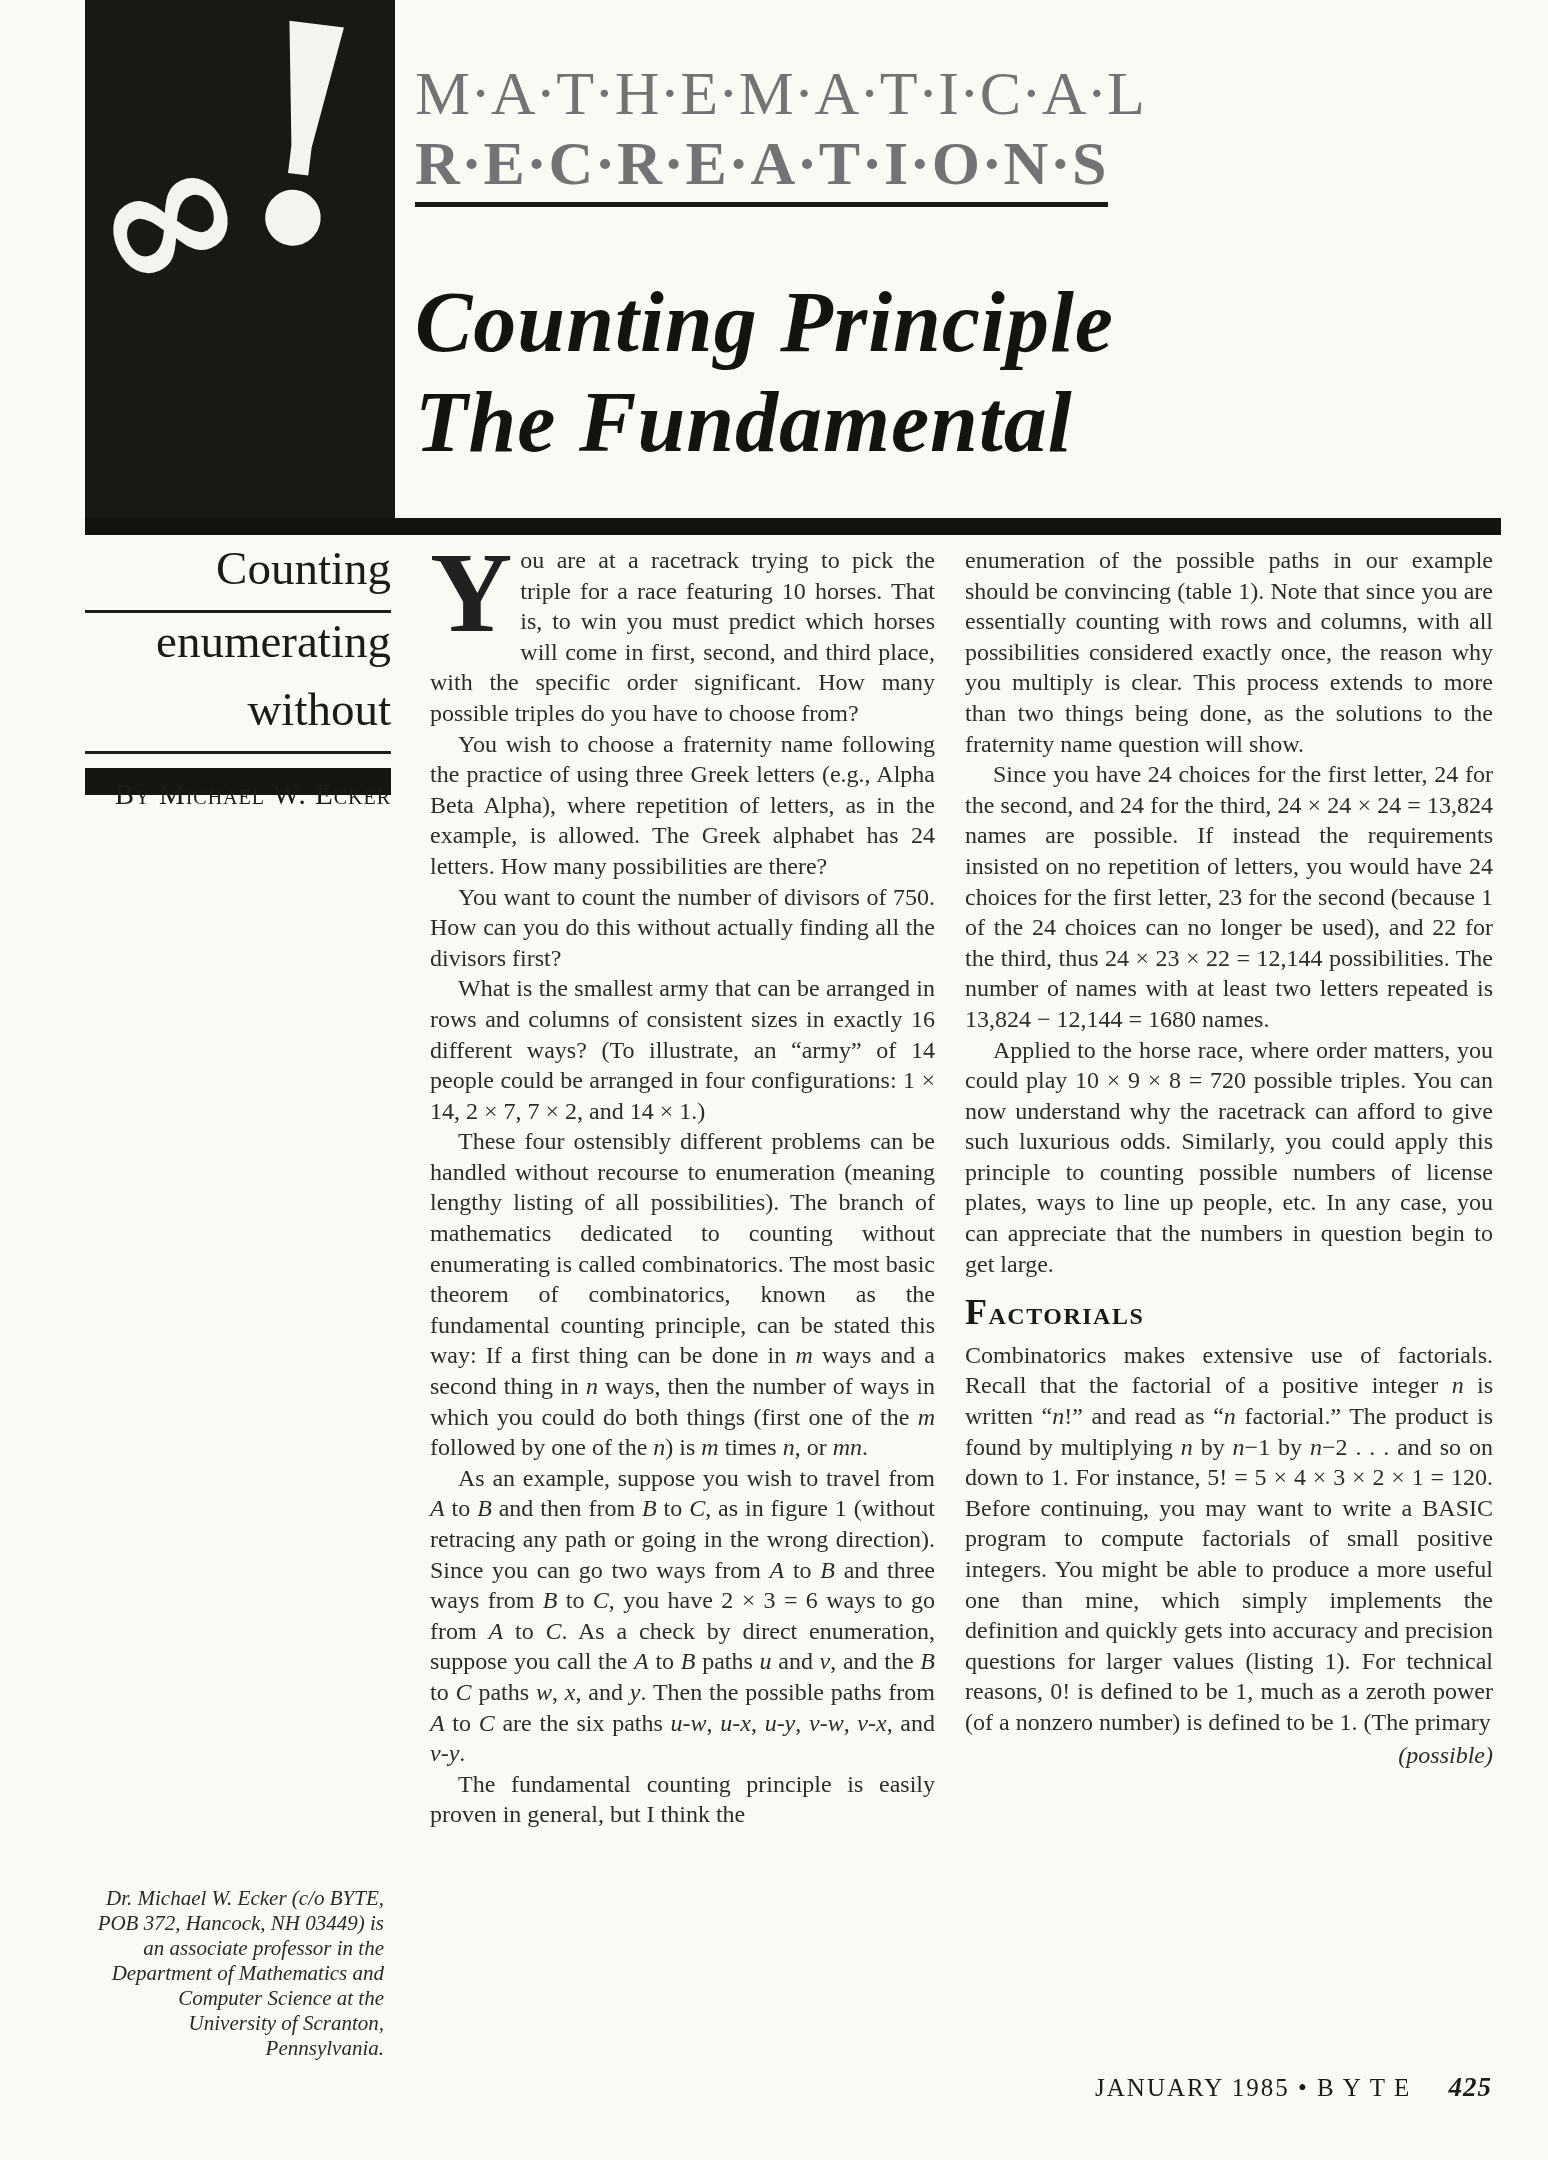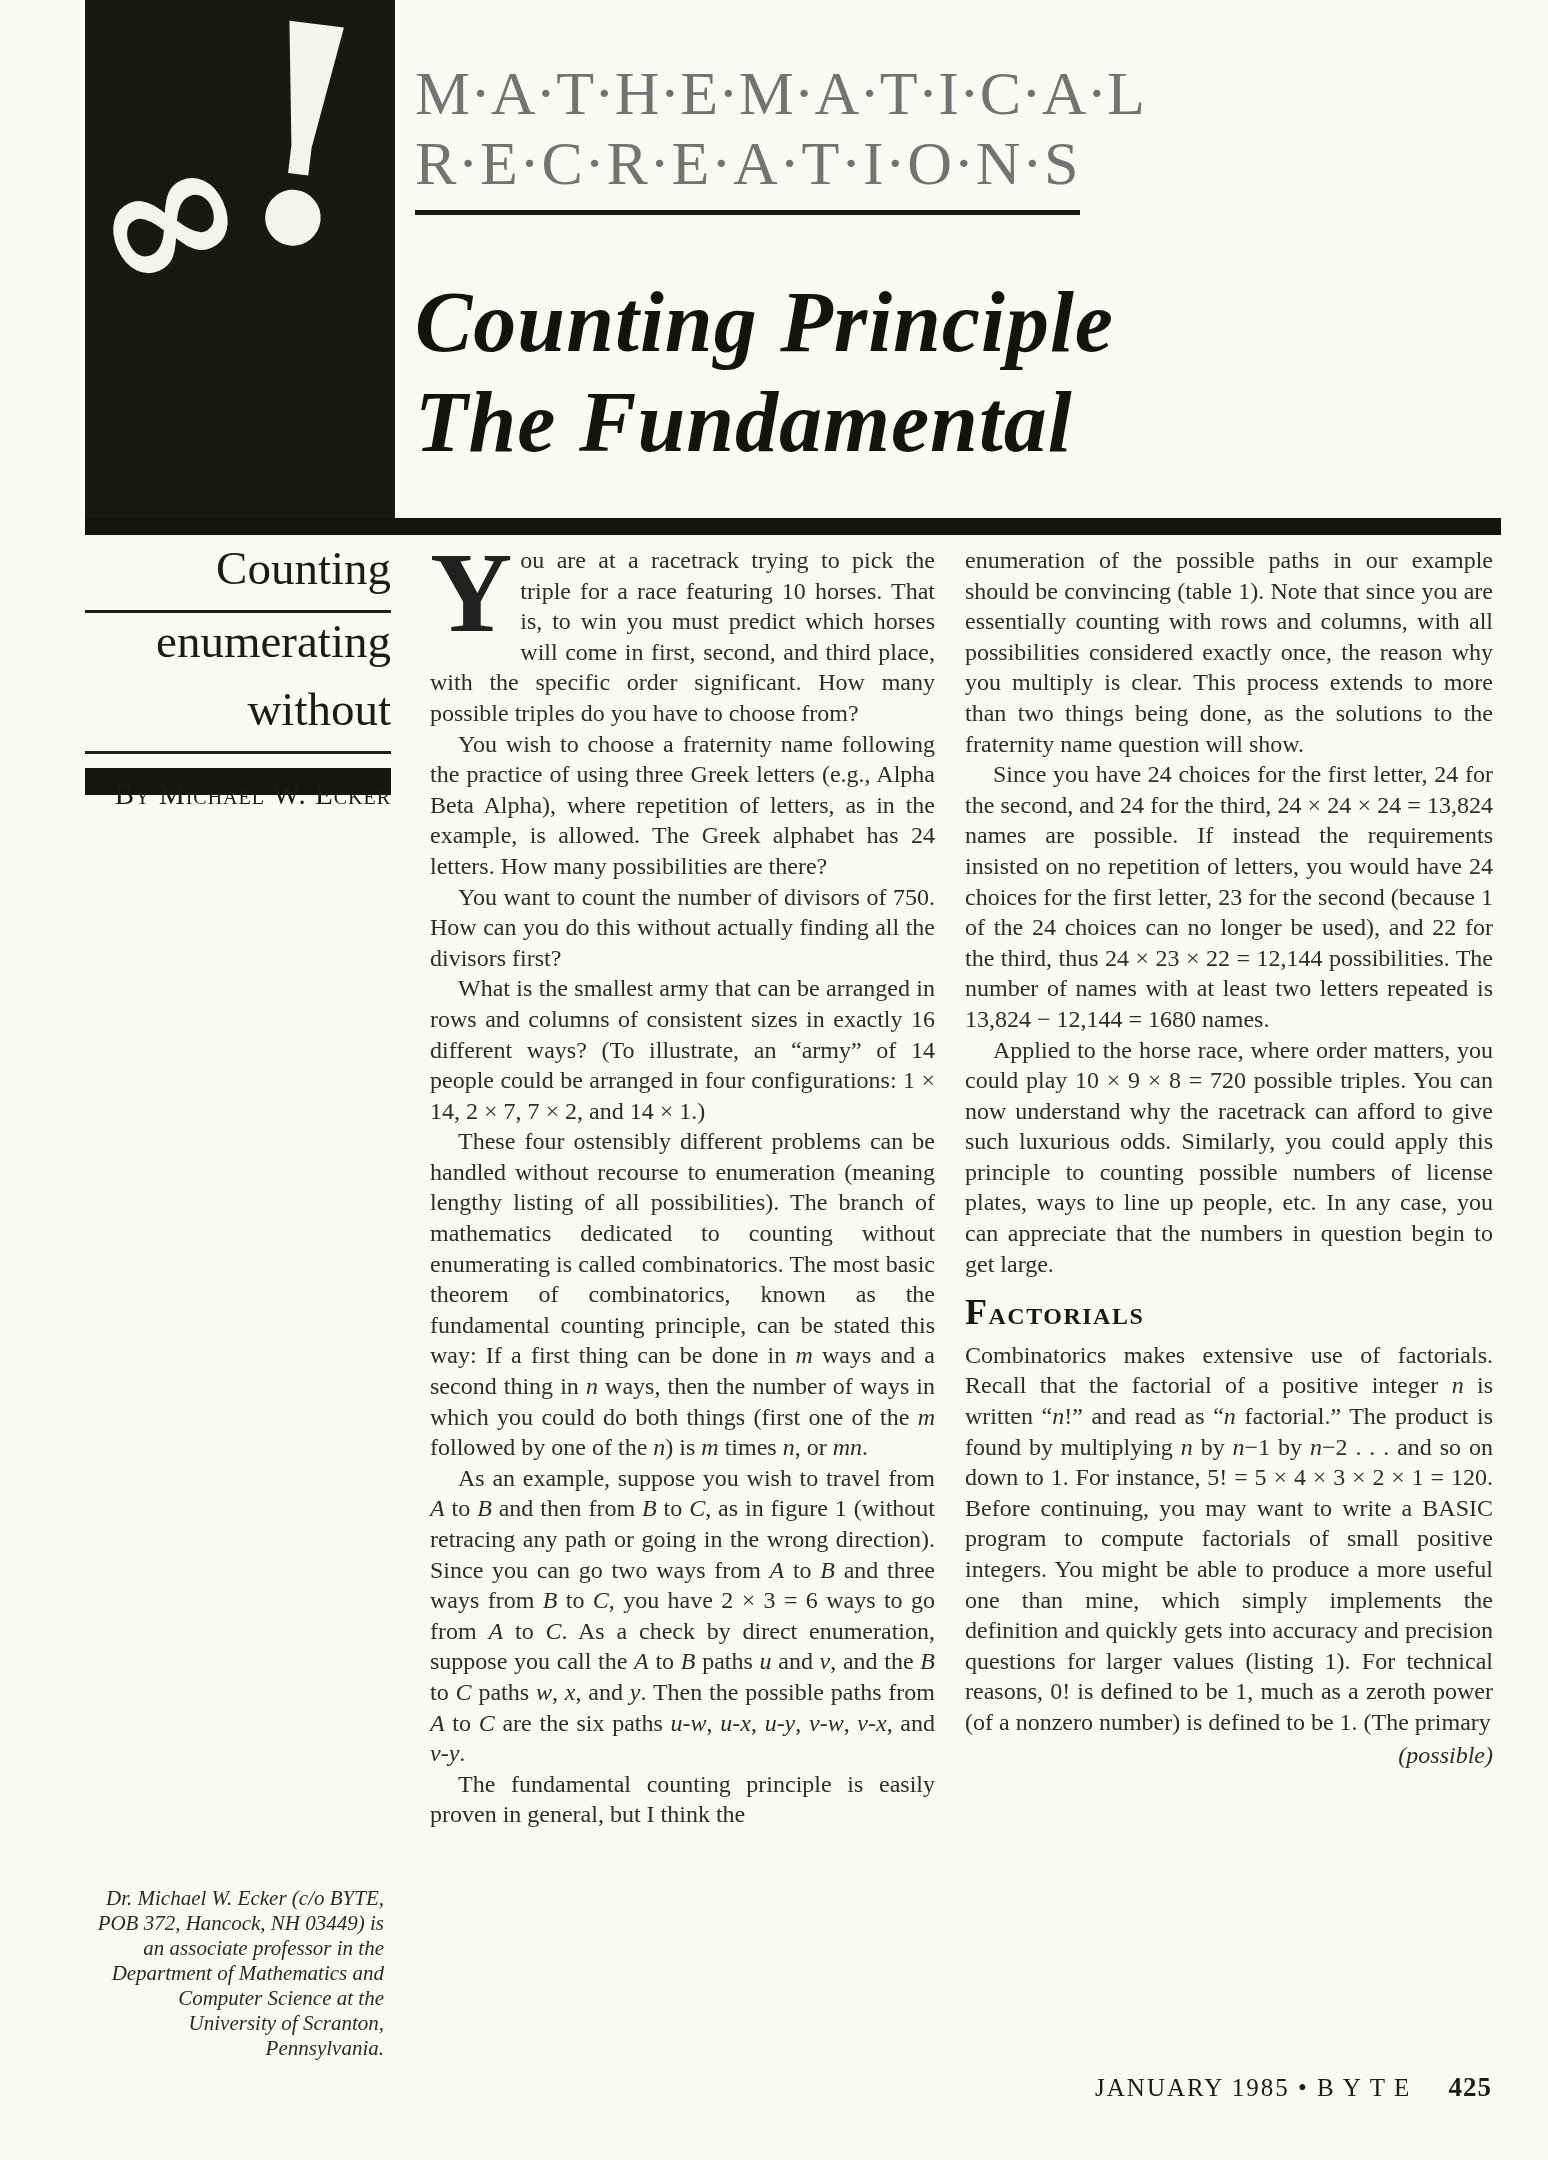--- a/index.html
+++ b/index.html
@@ -30,21 +30,21 @@
     font-family:"DejaVu Serif", serif;
     font-size:300px;line-height:330px;font-weight:bold;
     color:#f5f3ee;
     transform:rotate(7deg);
   }
 
   
   .masthead{position:absolute;left:415px;top:58px;color:#737373;}
   .series-line1{font-size:62px;line-height:70px;letter-spacing:0px;}
   .series-line2{font-size:62px;line-height:70px;letter-spacing:1.5px;display:inline-block;
-    padding-bottom:12px;border-bottom:5px solid #1b1916;}
+    padding-bottom:4px;border-bottom:5px solid #1b1916;font-weight:bold;}
   .article-title{position:absolute;left:415px;top:272px;color:#151310;
     font-style:italic;font-weight:600;font-size:86px;line-height:100px;letter-spacing:1px;}
 
   
   .divider-bar{position:absolute;left:85px;top:518px;width:1416px;height:17px;background:#14120f;}
 
   
   .deck{position:absolute;left:85px;top:542px;width:306px;text-align:right;color:#1d1b18;}
   .deck-line{font-size:47px;line-height:52px;padding-bottom:16px;}
   .deck-line.ruled{border-bottom:3px solid #201e1b;margin-bottom:2px;}
@@ -70,21 +70,21 @@
     font-size:26px;letter-spacing:1.5px;line-height:34px;margin:18px 0 8px 0 !important;
   }
   .section-heading::first-letter{font-size:36px;}
   .continued{text-align:right !important;text-indent:0 !important;
     font-style:italic;font-size:21px;margin-top:2px !important;}
 
   
   .footer{position:absolute;top:2072px;left:0;width:1492px;text-align:right;
     color:#1d1b18;font-size:25px;letter-spacing:2px;}
   .footer .mag{letter-spacing:9px;}
-  .footer .pagenum{font-weight:bold;font-size:27px;letter-spacing:1px;margin-left:22px;}
+  .footer .pagenum{font-weight:bold;font-size:27px;letter-spacing:1px;margin-left:22px;font-style:italic;}
 </style>
 </head>
 <body>
 
 <div class="page">
 
   <div class="black-box">
     <span class="logo-infinity">∞</span>
     <span class="logo-exclaim">!</span>
   </div>

